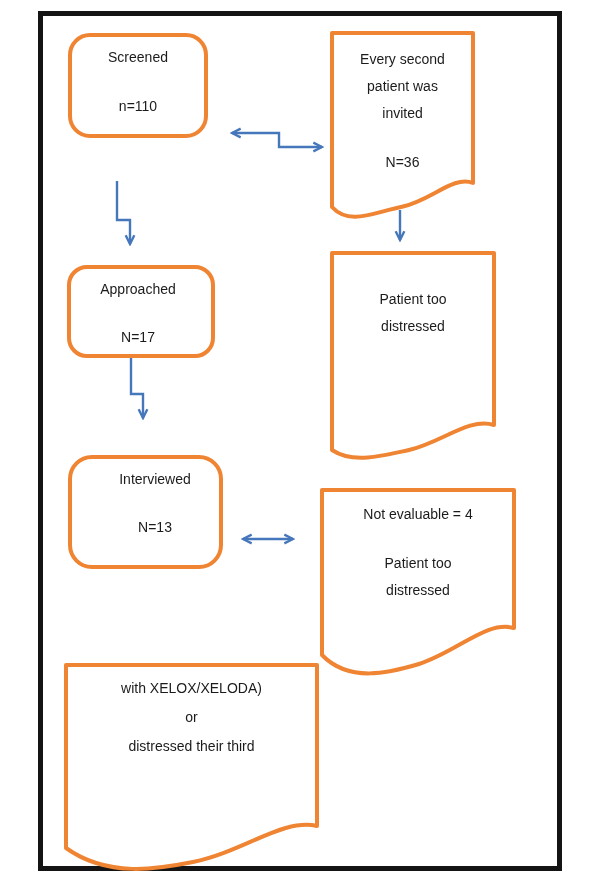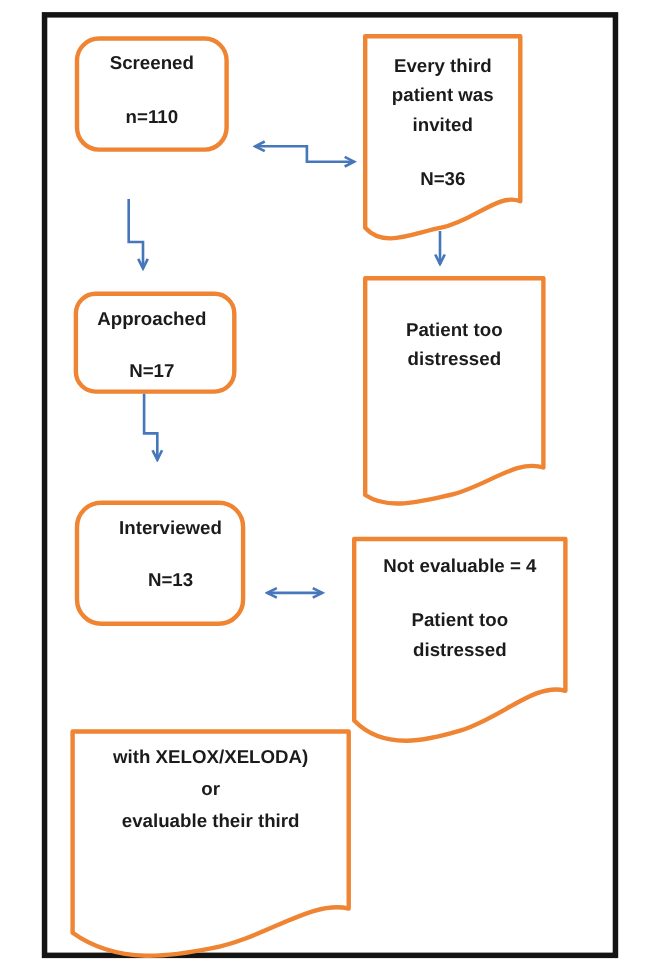--- a/index.html
+++ b/index.html
@@ -16,21 +16,21 @@
          border:5px solid var(--frame);box-sizing:border-box;background:#fff;}
   .shape{position:absolute;}
   .roundbox{position:absolute;box-sizing:border-box;background:#fff;
             border:4px solid var(--orange);}
   .docshape path{fill:#fff;stroke:var(--orange);stroke-width:4;stroke-linejoin:round;}
   .conn{position:absolute;overflow:visible;}
   .conn path{fill:none;stroke:var(--blue);stroke-width:2.4;}
   .mk{fill:none;stroke:var(--blue);stroke-width:2.2;}
   .txt{position:absolute;display:flex;flex-direction:column;align-items:center;
        text-align:center;color:var(--text);
-       font-size:17px;line-height:27px;font-weight:700;}
+       font-size:14px;line-height:27px;font-weight:400;}
   .txt div{white-space:nowrap;}
   .gap{margin-top:22px;}
   .gap19{margin-top:21px;}
   .lh29{line-height:29px;}
 </style>
 </head>
 <body>
 
 <div class="stage">
 
@@ -47,21 +47,21 @@
   <div class="roundbox" style="left:68px;top:33px;width:140px;height:105px;border-radius:22px;"></div>
   <div class="txt" style="left:68px;top:33px;width:140px;padding-top:11px;">
     <div>Screened</div>
     <div class="gap">n=110</div>
   </div>
 
   <svg class="shape docshape" style="left:329px;top:29px;" width="150" height="202">
     <path d="M3,4 H144 V154 C124,146 102,172 72,178 C46,183 20,197 3,178 Z"></path>
   </svg>
   <div class="txt" style="left:332px;top:33px;width:141px;padding-top:13px;">
-    <div>Every third</div>
+    <div>Every second</div>
     <div>patient was</div>
     <div>invited</div>
     <div class="gap">N=36</div>
   </div>
 
   <svg class="conn" style="left:225px;top:124px;" width="105" height="30">
     <path d="M7,9 H54 V23 H97" marker-start="url(#arw)" marker-end="url(#arw)"></path>
   </svg>
 
   <svg class="conn" style="left:108px;top:178px;" width="36" height="76">
@@ -108,16 +108,16 @@
     <div class="gap">Patient too</div>
     <div>distressed</div>
   </div>
 
   <svg class="shape docshape" style="left:63px;top:662px;" width="262" height="214">
     <path d="M3,3 H254 V164 C220,156 180,190 130,200 C95,207 45,216 3,186 Z"></path>
   </svg>
   <div class="txt lh29" style="left:66px;top:665px;width:251px;padding-top:9px;">
     <div>with XELOX/XELODA)</div>
     <div>or</div>
-    <div>evaluable their third</div>
+    <div>distressed their third</div>
   </div>
 
 </div>
 
 </body></html>

